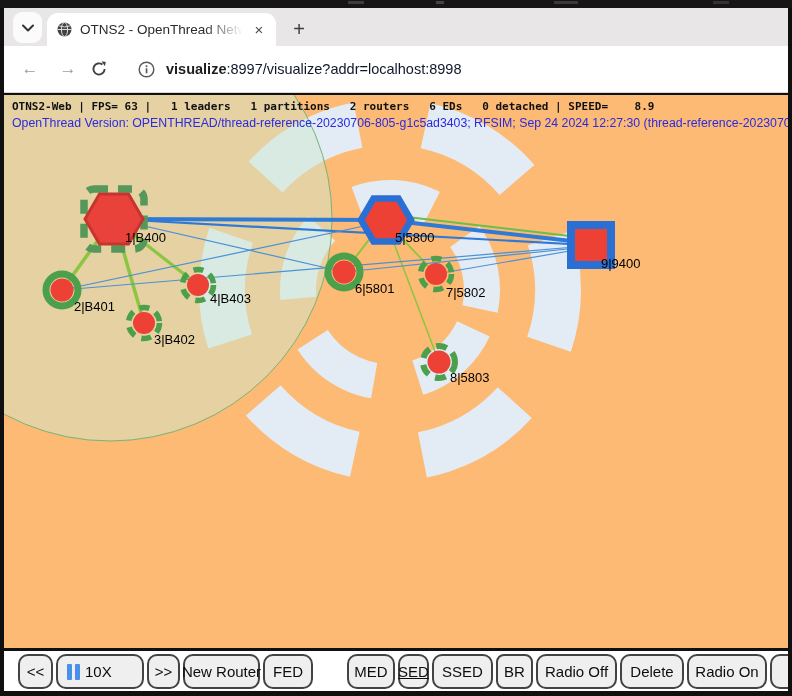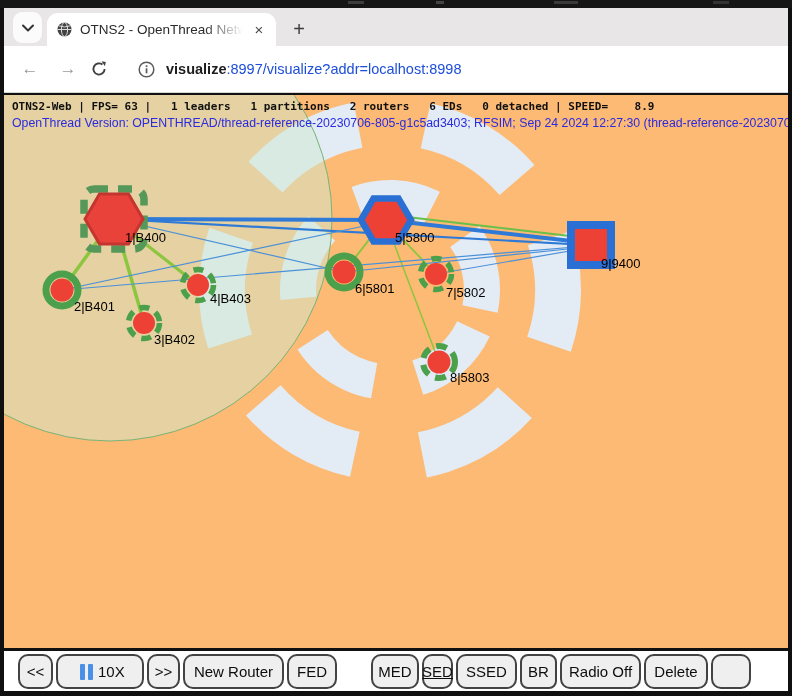--- a/index.html
+++ b/index.html
@@ -23,21 +23,21 @@
   .tab-close { flex:none; width:18px; height:18px; display:flex; align-items:center; justify-content:center; font-size:15px; color:#4a4a4a; border-radius:4px; }
   .newtab-btn { position:absolute; left:281px; top:7px; width:28px; height:28px; display:flex; align-items:center; justify-content:center; font-size:20px; color:#3c3c3c; }
 
   
   .addressbar { height:47px; background:#fff; border-bottom:1px solid #d6d6d6; display:flex; align-items:center; flex:none; }
   .nav-ico { font-size:17px; color:#9a9a9a; margin-left:15px; width:22px; text-align:center; }
   .reload-wrap { margin-left:11px; display:flex; }
   .info-wrap { margin-left:30px; display:flex; }
   .url { margin-left:11px; font-size:14.5px; white-space:nowrap; }
   .url .host { color:#1d1d1d; font-weight:600; }
-  .url .rest { color:#1d4ed8; }
+  .url .rest { color:#0f172a; }
 
   
   .canvas { position:relative; height:555px; border-top:2px solid #111; background:#fdba74; overflow:hidden; flex:none; }
   .canvas svg.net { position:absolute; left:0; top:0; }
   .status1 { position:absolute; left:8px; top:5px; font-family:"DejaVu Sans Mono", monospace; font-weight:bold; font-size:11px; color:#101010; white-space:pre; z-index:3; }
   .status2 { position:absolute; left:8px; top:21px; font-size:12.3px; color:#2a2ae0; white-space:pre; z-index:3; width:778px; overflow:hidden; }
   .nodelabel { font-size:13px; fill:#000; font-family:"Liberation Sans", sans-serif; }
 
   
   .toolbar { height:43px; background:#fff; border-top:3px solid #111; display:flex; gap:3px; padding-left:14px; align-items:flex-start; overflow:hidden; flex:none; }
@@ -161,32 +161,33 @@
         <text class="nodelabel" x="391" y="147">5|5800</text>
         <text class="nodelabel" x="351" y="198">6|5801</text>
         <text class="nodelabel" x="442" y="202">7|5802</text>
         <text class="nodelabel" x="446" y="287">8|5803</text>
         <text class="nodelabel" x="597" y="173">9|9400</text>
       </svg>
     </div>
 
     <div class="toolbar">
       <button class="tbtn" style="width:35px;">&lt;&lt;</button>
-      <button class="tbtn" style="width:88px; justify-content:flex-start; padding-left:22px;">
+      <button class="tbtn" style="width:88px; justify-content:flex-start; padding-left:9px;">
           <span class="pause-bars">
             <i></i>
             <i></i>
           </span>
           <span>10X</span>
         </button>
       <button class="tbtn" style="width:33px;">&gt;&gt;</button>
-      <button class="tbtn" style="width:101px;">New Router</button>
+      <button class="tbtn" style="width:77px;">New Router</button>
       <button class="tbtn" style="width:50px;">FED</button>
       <button class="tbtn" style="width:48px;margin-left:31px;">MED</button>
       <button class="tbtn" style="width:31px;text-decoration:underline;">SED</button>
       <button class="tbtn" style="width:61px;">SSED</button>
       <button class="tbtn" style="width:37px;border-radius:8px;">BR</button>
       <button class="tbtn" style="width:81px;">Radio Off</button>
       <button class="tbtn" style="width:64px;">Delete</button>
+      <button class="tbtn" style="width:80px;">Radio On</button>
       <button class="tbtn" style="width:40px;"></button>
     </div>
   </div>
 </div>
 
 </body></html>

